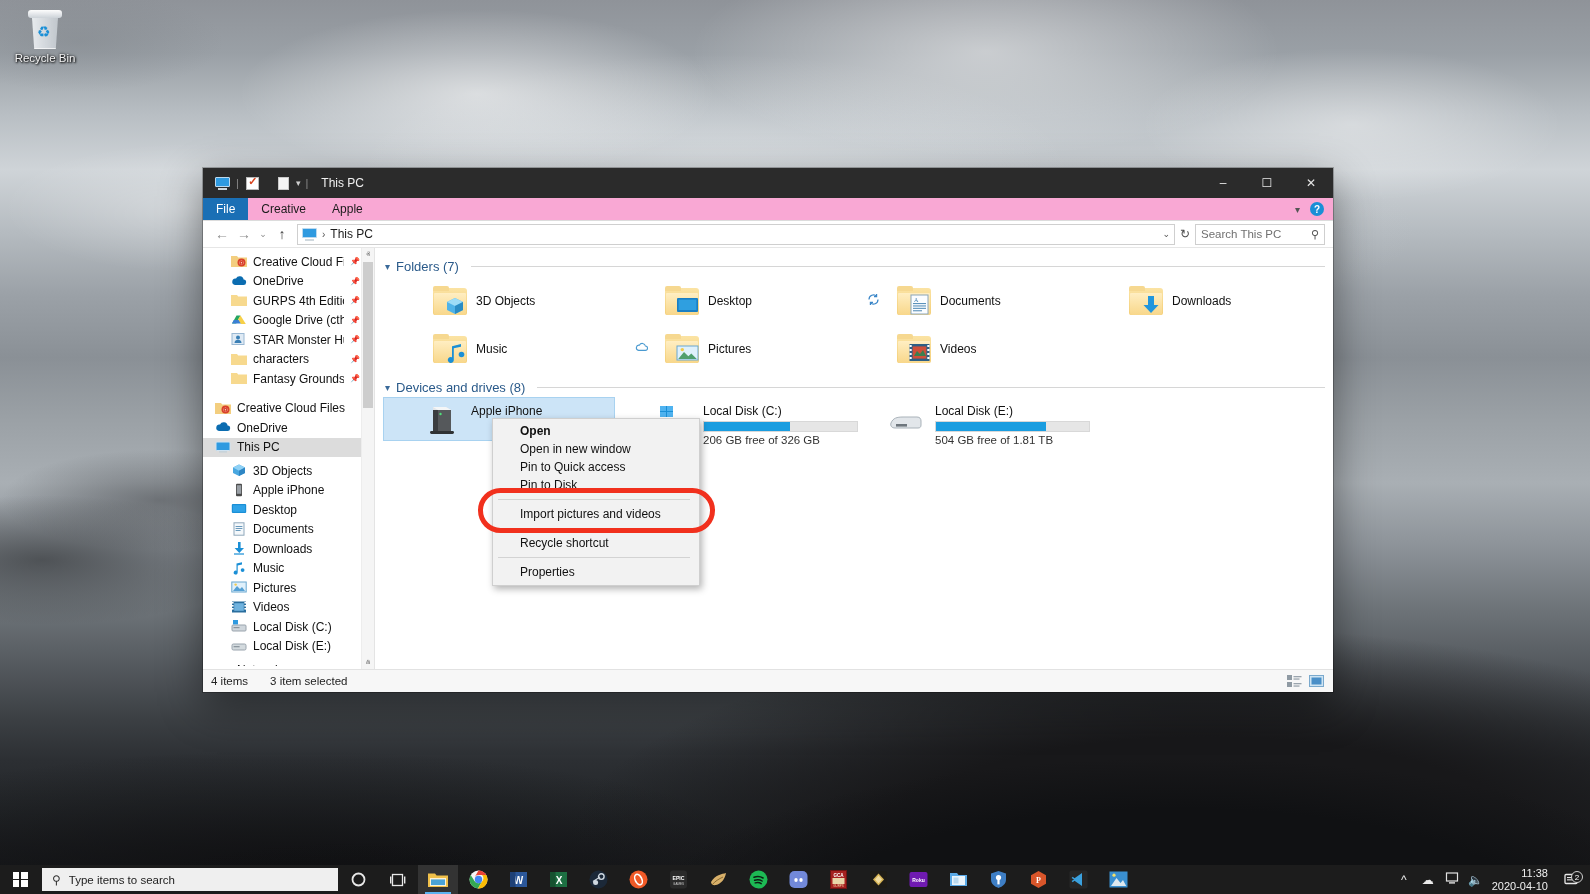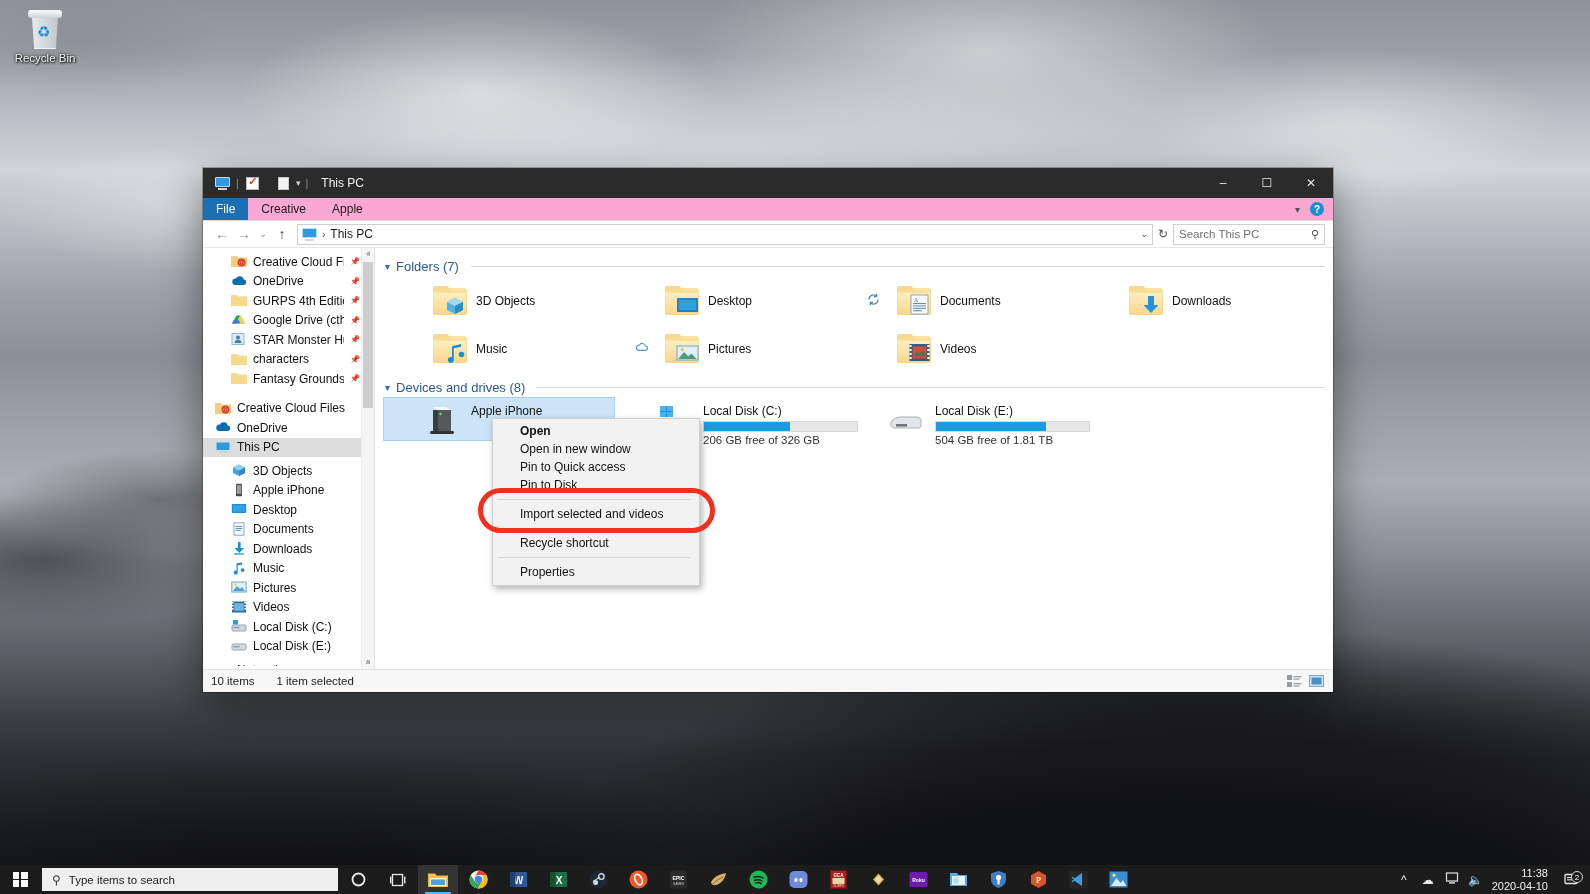--- a/index.html
+++ b/index.html
@@ -138,21 +138,21 @@
   .navbtn.small { width: 16px; font-size: 9px; }
   .addrbox {
     flex: 1; height: 21px; border: 1px solid #cfcfcf; background:#fff; display:flex; align-items:center;
     padding: 0 4px; margin-left: 4px; gap: 5px;
   }
   .addrbox .crumb { font-size: 12px; color:#1b1b1b; }
   .addrbox .sepc { color:#555; font-size: 10px; }
   .addrbox .tail { margin-left:auto; display:flex; align-items:center; gap: 7px; color:#555; font-size: 9px; }
   .refresh { width: 20px; text-align:center; color:#4a4a4a; font-size: 12px; }
   .searchbox {
-    width: 152px; height: 21px; border:1px solid #cfcfcf; background:#fff;
+    width: 130px; height: 21px; border:1px solid #cfcfcf; background:#fff;
     display:flex; align-items:center; padding: 0 5px; font-size: 11.5px; color:#707070;
   }
   .searchbox .sicon { margin-left:auto; color:#555; font-size: 11px; }
 
   
   .wbody { flex: 1; display:flex; min-height: 0; border-top: 1px solid #e6e6e6; }
   .navpane {
     width: 172px; background:#fff; position: relative; overflow: hidden; flex: none;
     border-right: 1px solid #e4e4e4;
   }
@@ -701,22 +701,22 @@
                 <div class="fill" style="width: 72%;"></div>
               </div>
               <div class="dfree">504 GB free of 1.81 TB</div>
             </div>
           </div>
         </div>
     </div>
   </div>
 
   <div class="statusbar">
-    <span>10 items</span>
-    <span>1 item selected</span>
+    <span>4 items</span>
+    <span>3 item selected</span>
     <span class="viewbtns">
       <span class="vbtn">
         <svg width="15" height="12" viewBox="0 0 15 12">
             <rect x="0" y="0" width="5" height="5" fill="#8f9aa3"></rect>
             <rect x="0" y="7" width="5" height="5" fill="#8f9aa3"></rect>
             <rect x="6.5" y="1" width="8" height="1.3" fill="#9aa4ad"></rect>
             <rect x="6.5" y="3.4" width="6" height="1.3" fill="#9aa4ad"></rect>
             <rect x="6.5" y="8" width="8" height="1.3" fill="#9aa4ad"></rect>
             <rect x="6.5" y="10.4" width="6" height="1.3" fill="#9aa4ad"></rect>
           </svg>
@@ -730,21 +730,21 @@
     </span>
   </div>
 </div>
 
 <div id="ctxmenu">
     <div class="mi bold">Open</div>
     <div class="mi">Open in new window</div>
     <div class="mi">Pin to Quick access</div>
     <div class="mi">Pin to Disk</div>
     <div class="msep"></div>
-    <div class="mi">Import selected and videos</div>
+    <div class="mi">Import pictures and videos</div>
     <div class="msep"></div>
     <div class="mi">Recycle shortcut</div>
     <div class="msep"></div>
     <div class="mi">Properties</div>
   </div>
 
 <div id="annot" style="border-color: rgb(241, 48, 29);"></div>
 
 <div id="taskbar">
   <div id="startbtn">

